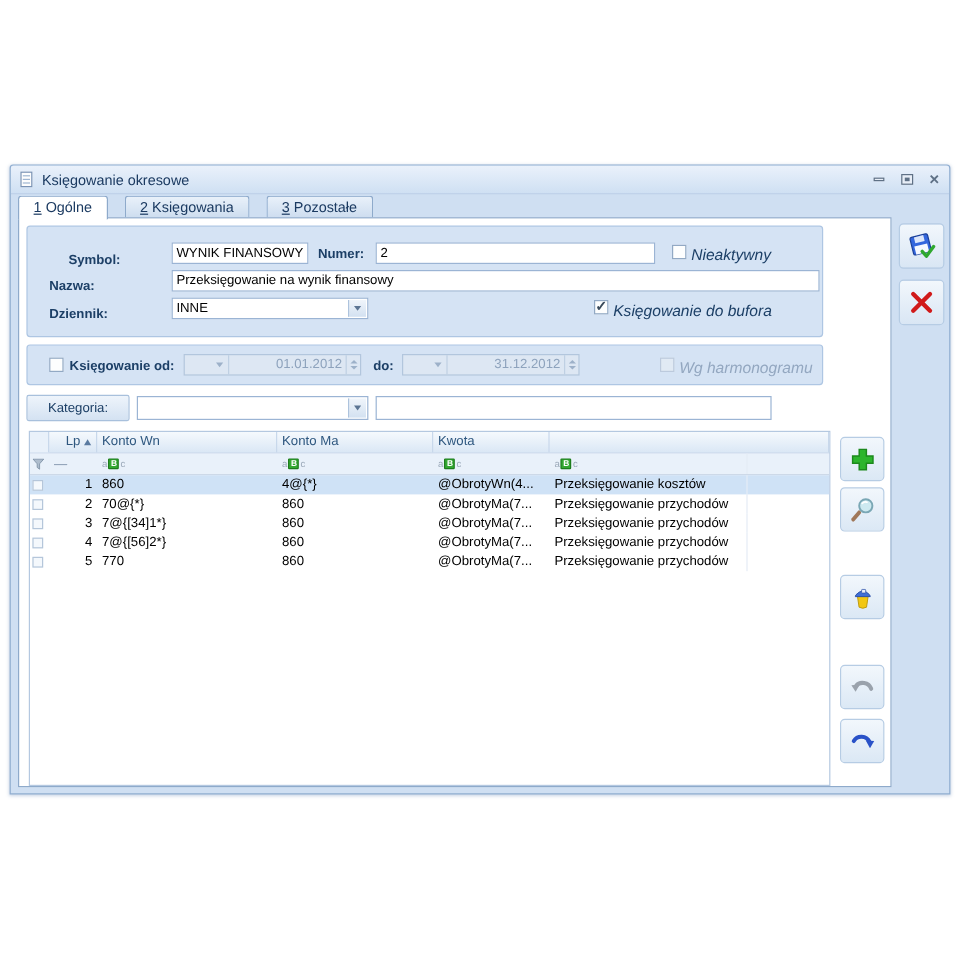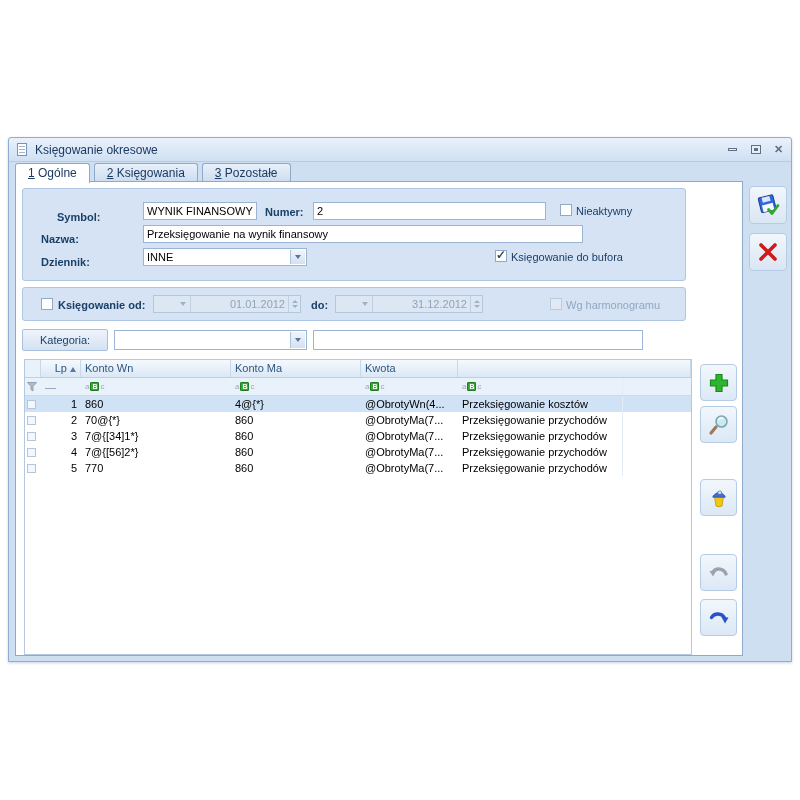--- a/index.html
+++ b/index.html
@@ -20,34 +20,34 @@
   .winctl{margin-left:auto;display:flex;gap:10px;align-items:center;}
   .winctl span{width:13px;height:13px;display:inline-flex;align-items:center;justify-content:center;
     color:#5f7186;font-size:11px;cursor:default;}
   .ctl-min i{display:block;width:9px;height:3px;border:1px solid #5f7186;background:#e8eef7;}
   .ctl-max i{display:block;width:10px;height:9px;border:1px solid #5f7186;background:#e8eef7;
     position:relative;}
   .ctl-max i::after{content:"";position:absolute;left:2px;top:2px;right:2px;bottom:2px;
     background:#5f7186;}
   .ctl-close{font-weight:bold;}
   
-  .tabs{position:absolute;left:6px;top:25px;height:19px;display:flex;gap:4px;}
+  .tabs{position:absolute;left:6px;top:25px;height:19px;display:flex;gap:14px;}
   .tab{height:19px;padding:2px 12px 0 12px;font-size:12px;color:#1b3a61;
     border:1px solid #8eaacb;border-bottom:none;border-radius:3px 3px 0 0;
     background:linear-gradient(#e9f1fa,#ccdcef);white-space:nowrap;cursor:default;}
   .tab.active{background:#fff;height:20px;position:relative;z-index:3;}
   .tab .num{text-decoration:underline;}
   
   .tabpage{position:absolute;left:6px;top:43px;width:728px;height:475px;
     background:#fff;border:1px solid #8eaacb;z-index:2;}
   .groupbox{position:absolute;background:#d5e3f4;border:1px solid #aec6e3;border-radius:3px;}
   .g1{left:6px;top:6px;width:664px;height:93px;}
   .g2{left:6px;top:105px;width:664px;height:34px;}
   .lbl{position:absolute;font-size:11px;color:#1c3f66;font-weight:bold;white-space:nowrap;}
-  .txt{position:absolute;font-size:11px;color:#1c3f66;white-space:nowrap;}
+  .txt{position:absolute;font-size:13px;color:#1c3f66;white-space:nowrap;font-style:italic;}
   .inp{position:absolute;height:18px;background:#fff;border:1px solid #9bb4d4;
     font-size:11px;color:#000;padding:1px 3px;line-height:14px;overflow:hidden;white-space:nowrap;}
   .combo-arrow{position:absolute;right:1px;top:1px;bottom:1px;width:15px;
     background:linear-gradient(#f0f5fb,#d3e1f1);border-left:1px solid #adc3dd;
     display:flex;align-items:center;justify-content:center;}
   .arr-dn{width:0;height:0;border-left:3px solid transparent;border-right:3px solid transparent;
     border-top:4px solid #5c7593;}
   .checkbox{position:absolute;width:12px;height:12px;background:#fdfefe;
     border:1px solid #92a9c4;}
   .checkbox.checked::after{content:"✓";position:absolute;left:0px;top:-3px;
@@ -143,21 +143,21 @@
 
     <div class="groupbox g1">
       <span class="lbl" style="left:34px;top:22px;">Symbol:</span>
       <span class="lbl" style="left:18px;top:44px;">Nazwa:</span>
       <span class="lbl" style="left:18px;top:67px;">Dziennik:</span>
       <div class="inp" style="left:120px;top:13px;width:114px;">WYNIK FINANSOWY</div>
       <span class="lbl" style="left:242px;top:17px;">Numer:</span>
       <div class="inp" style="left:290px;top:13px;width:233px;">2</div>
       <span class="checkbox" style="left:537px;top:15px;"></span>
       <span class="txt" style="left:553px;top:16px;">Nieaktywny</span>
-      <div class="inp" style="left:120px;top:36px;width:440px;">Przeksięgowanie na wynik finansowy</div>
+      <div class="inp" style="left:120px;top:36px;width:540px;">Przeksięgowanie na wynik finansowy</div>
       <div class="inp" style="left:120px;top:59px;width:164px;padding-right:18px;"><span>INNE</span>
         <span class="combo-arrow">
             <span class="arr-dn"></span>
           </span>
       </div>
       <span class="checkbox checked" style="left:472px;top:61px;"></span>
       <span class="txt" style="left:488px;top:62px;">Księgowanie do bufora</span>
     </div>
 
     <div class="groupbox g2">

